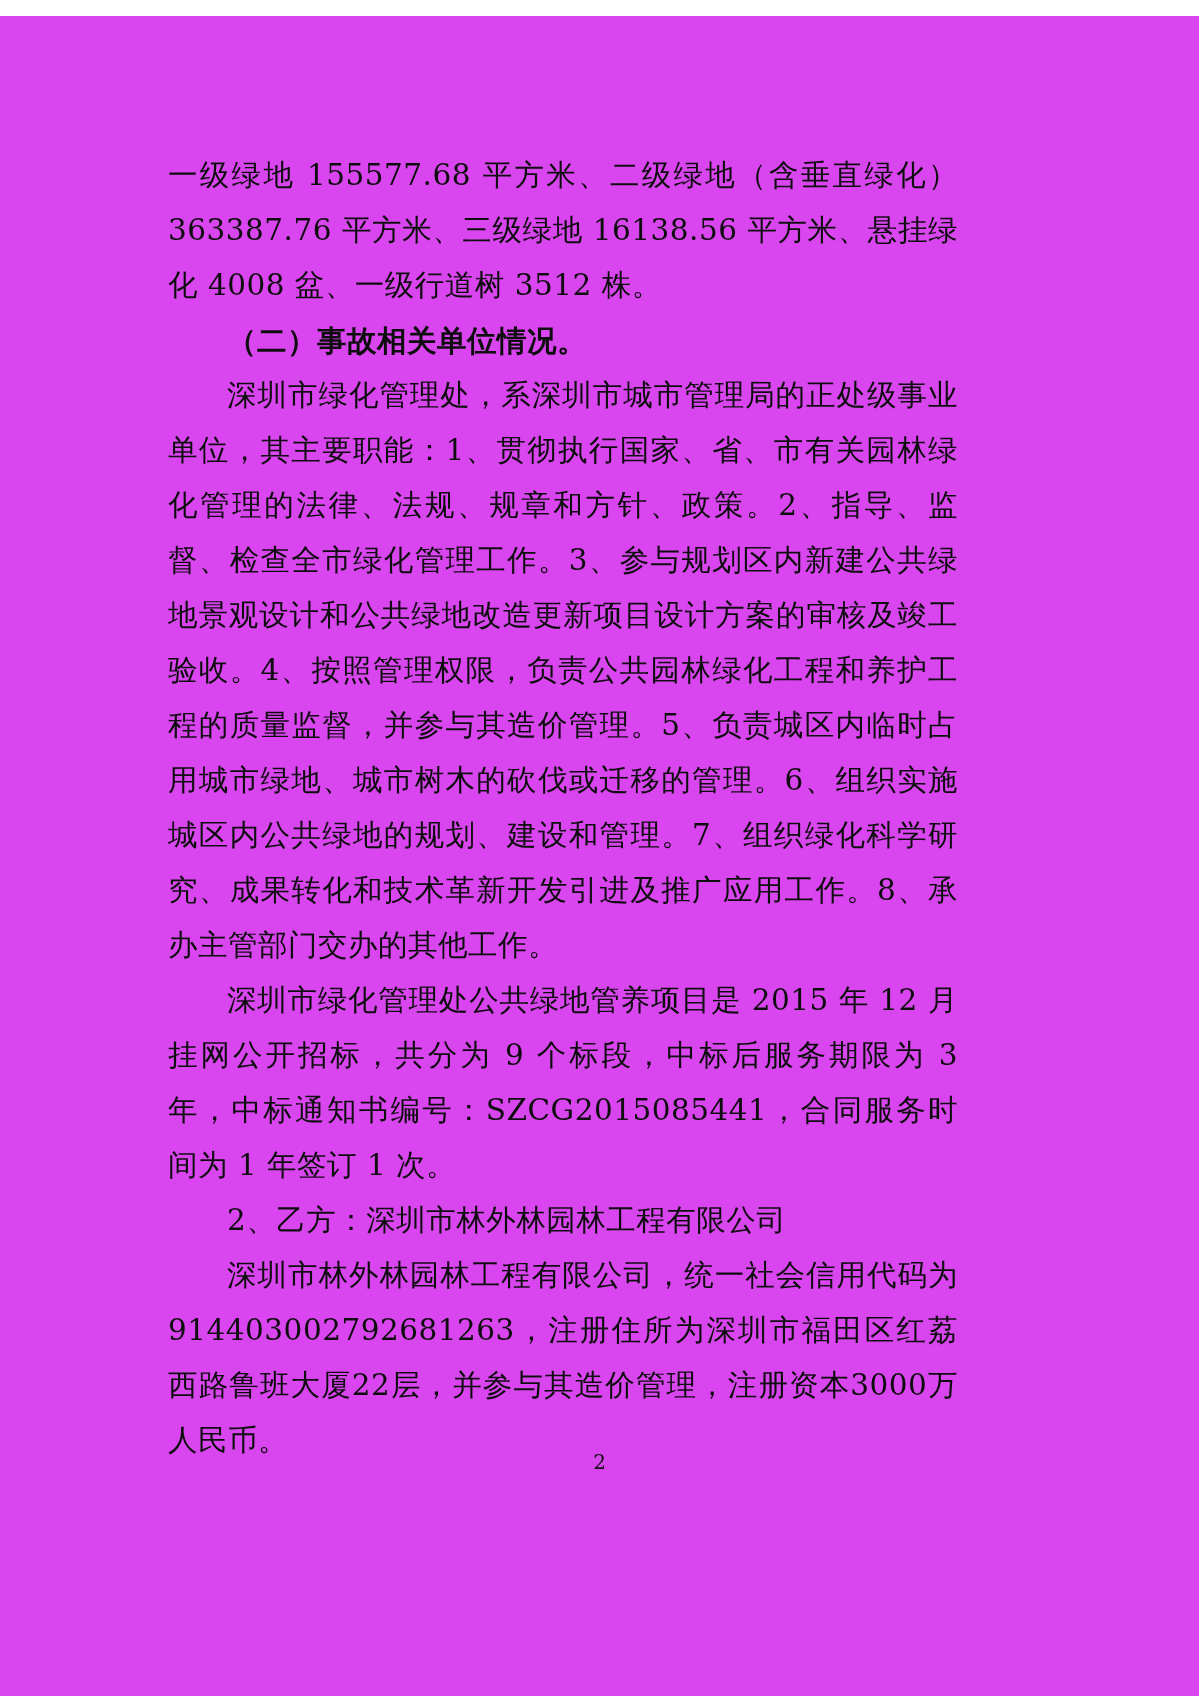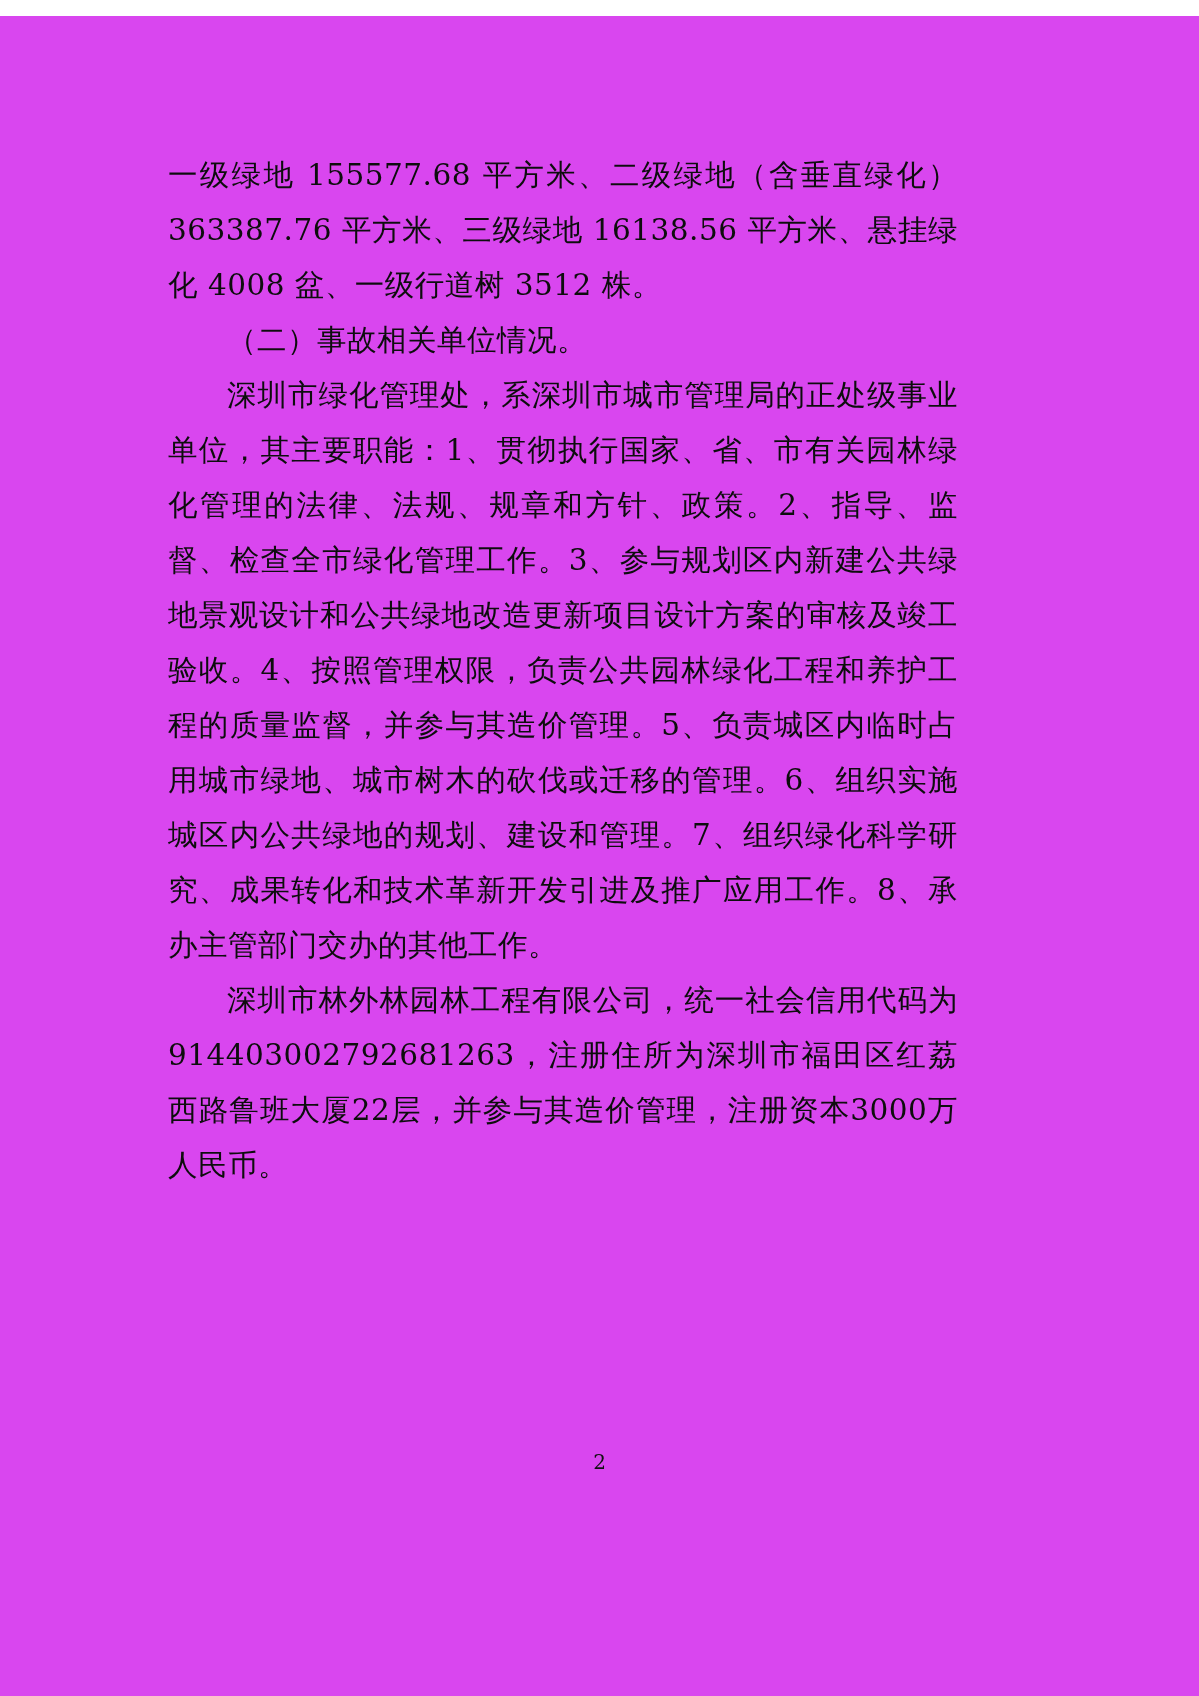--- a/index.html
+++ b/index.html
@@ -31,21 +31,21 @@
     line-height: 55px;
     letter-spacing: 0.5px;
     text-align: justify;
     text-justify: inter-ideograph;
     white-space: pre-wrap;
   }
   .indent2 {
     text-indent: 59px;
   }
   .bold {
-    font-weight: normal;
+    font-weight: bold;
   }
   .pagenum {
     position: absolute;
     left: 0;
     right: 0;
     top: 1434px;
     text-align: center;
     font-size: 20px;
     font-family: "DejaVu Serif", "Liberation Serif", serif;
     color: #111;
@@ -57,20 +57,22 @@
 <div class="page">
   <div class="content">
 
     <p class="plain">一级绿地 155577.68 平方米、二级绿地（含垂直绿化）363387.76 平方米、三级绿地 16138.56 平方米、悬挂绿化 4008 盆、一级行道树 3512 株。</p>
 
     <p class="indent2 bold">（二）事故相关单位情况。</p>
 
 
     <p class="indent2">深圳市绿化管理处，系深圳市城市管理局的正处级事业单位，其主要职能：1、贯彻执行国家、省、市有关园林绿化管理的法律、法规、规章和方针、政策。2、指导、监督、检查全市绿化管理工作。3、参与规划区内新建公共绿地景观设计和公共绿地改造更新项目设计方案的审核及竣工验收。4、按照管理权限，负责公共园林绿化工程和养护工程的质量监督，并参与其造价管理。5、负责城区内临时占用城市绿地、城市树木的砍伐或迁移的管理。6、组织实施城区内公共绿地的规划、建设和管理。7、组织绿化科学研究、成果转化和技术革新开发引进及推广应用工作。8、承办主管部门交办的其他工作。</p>
 
+    <p class="indent2">深圳市绿化管理处公共绿地管养项目是 2015 年 12 月挂网公开招标，共分为 9 个标段，中标后服务期限为 3 年，中标通知书编号：SZCG2015085441，合同服务时间为 1 年签订 1 次。</p>
 
+    <p class="indent2">2、乙方：深圳市林外林园林工程有限公司</p>
 
     <p class="indent2">深圳市林外林园林工程有限公司，统一社会信用代码为914403002792681263，注册住所为深圳市福田区红荔西路鲁班大厦22层，并参与其造价管理，注册资本3000万人民币。</p>
 
   </div>
 
   <div class="pagenum">2</div>
 </div>
 
 </body></html>

